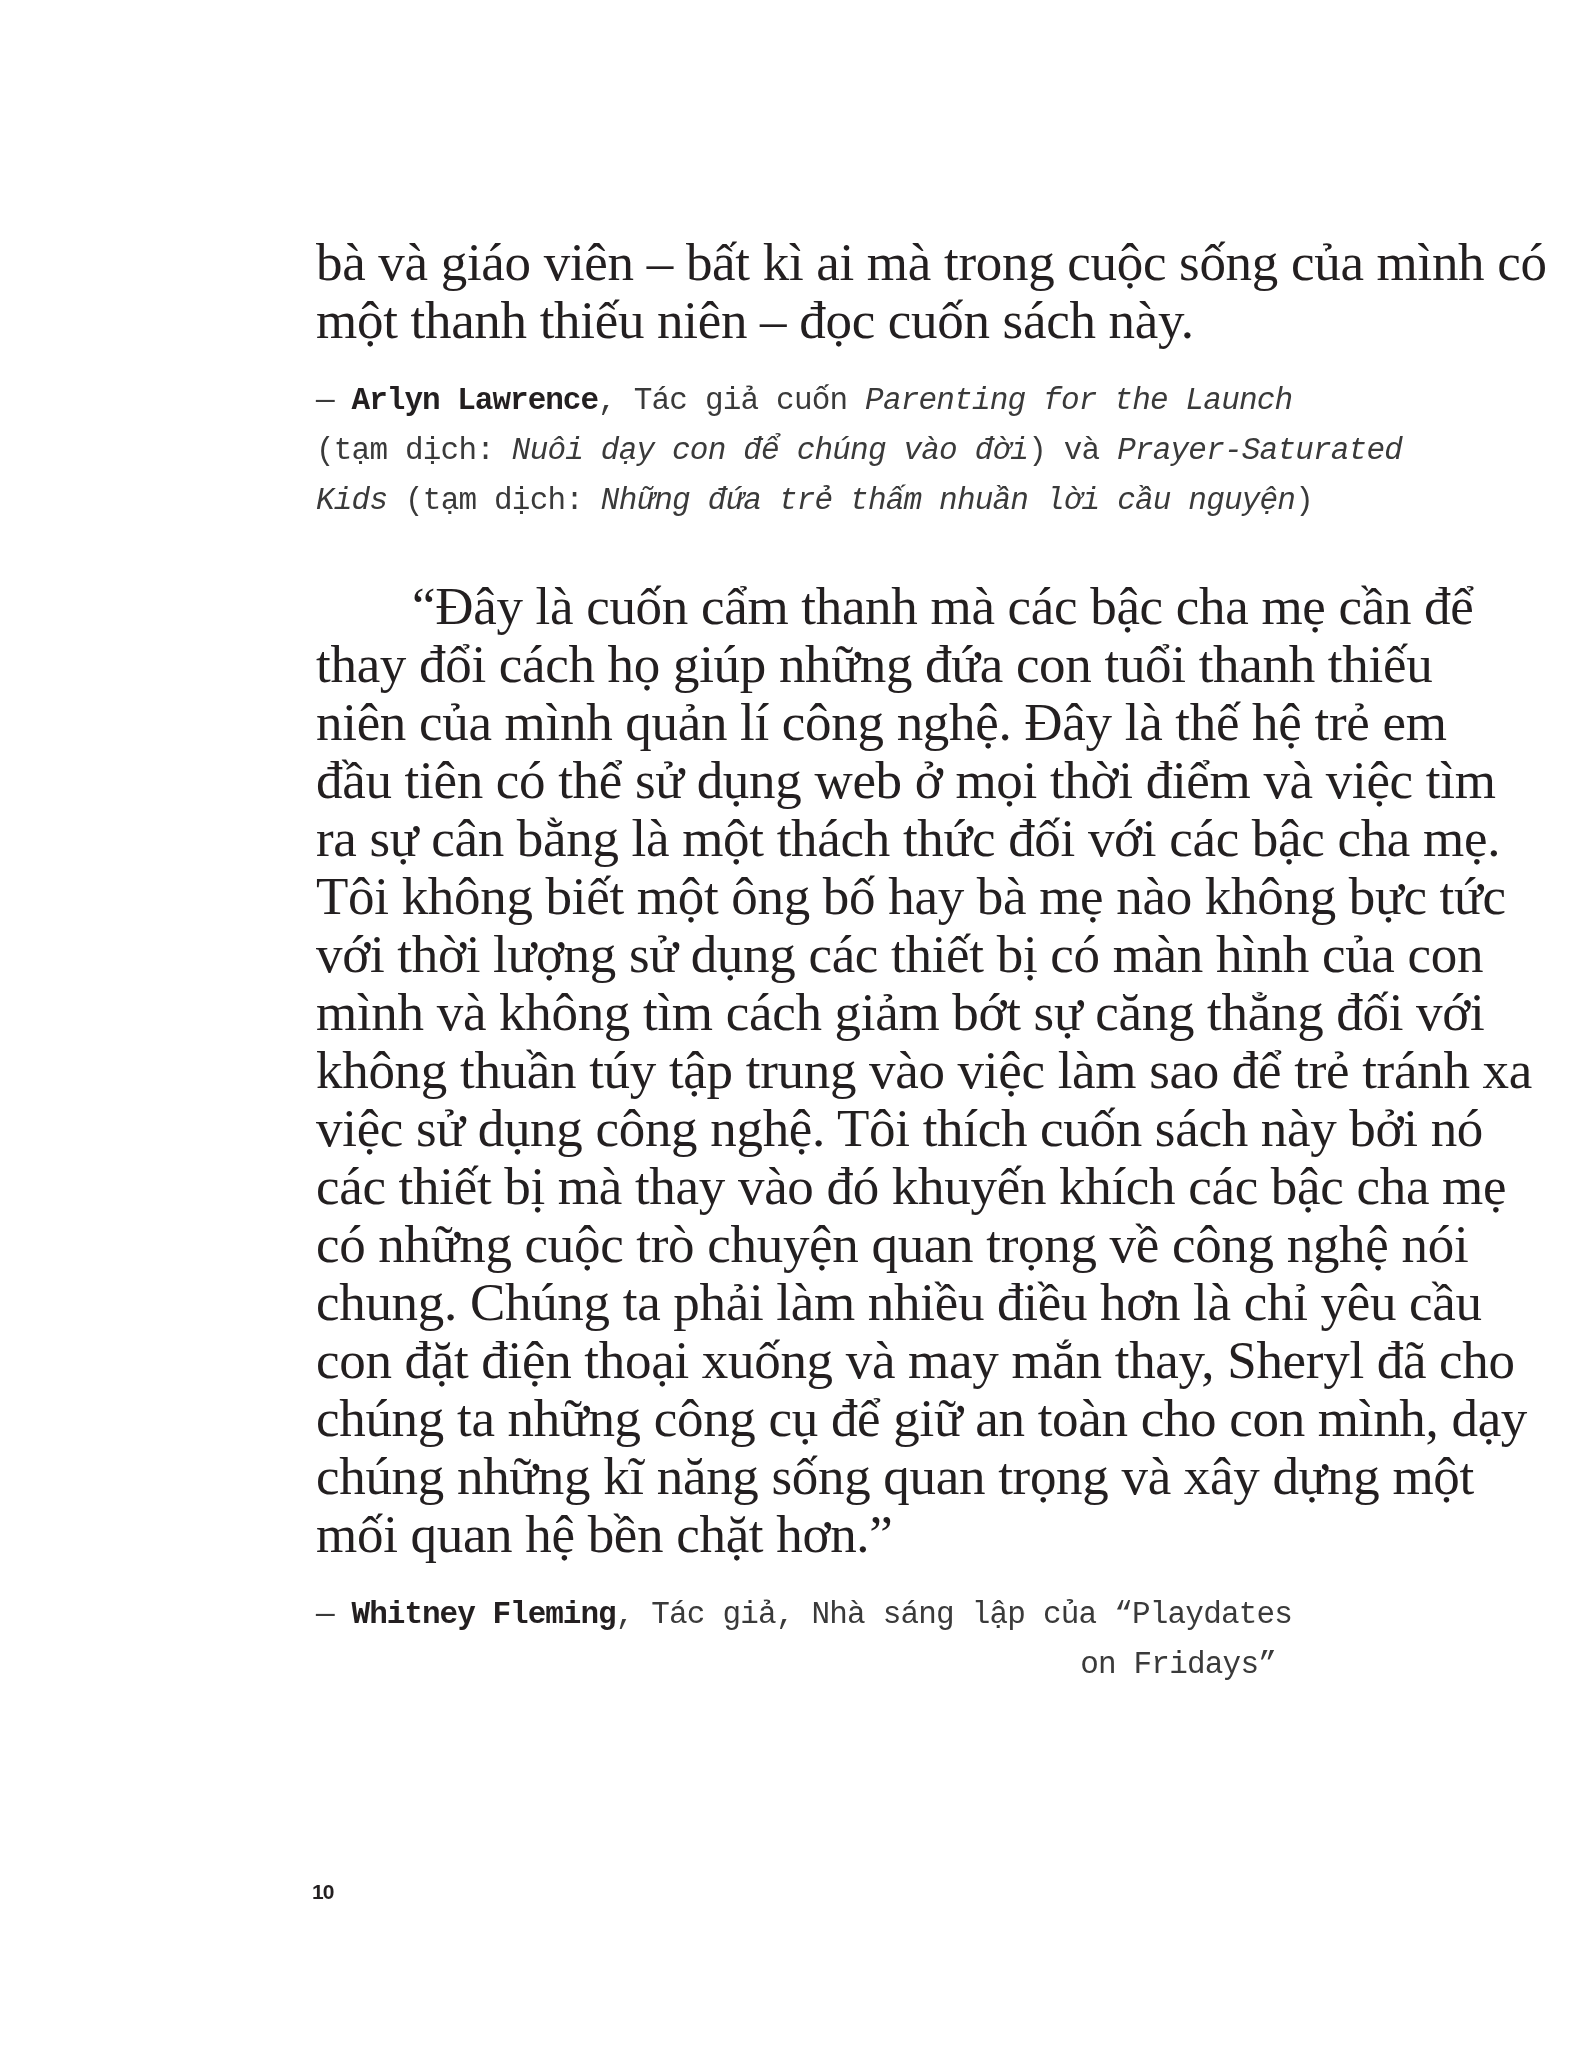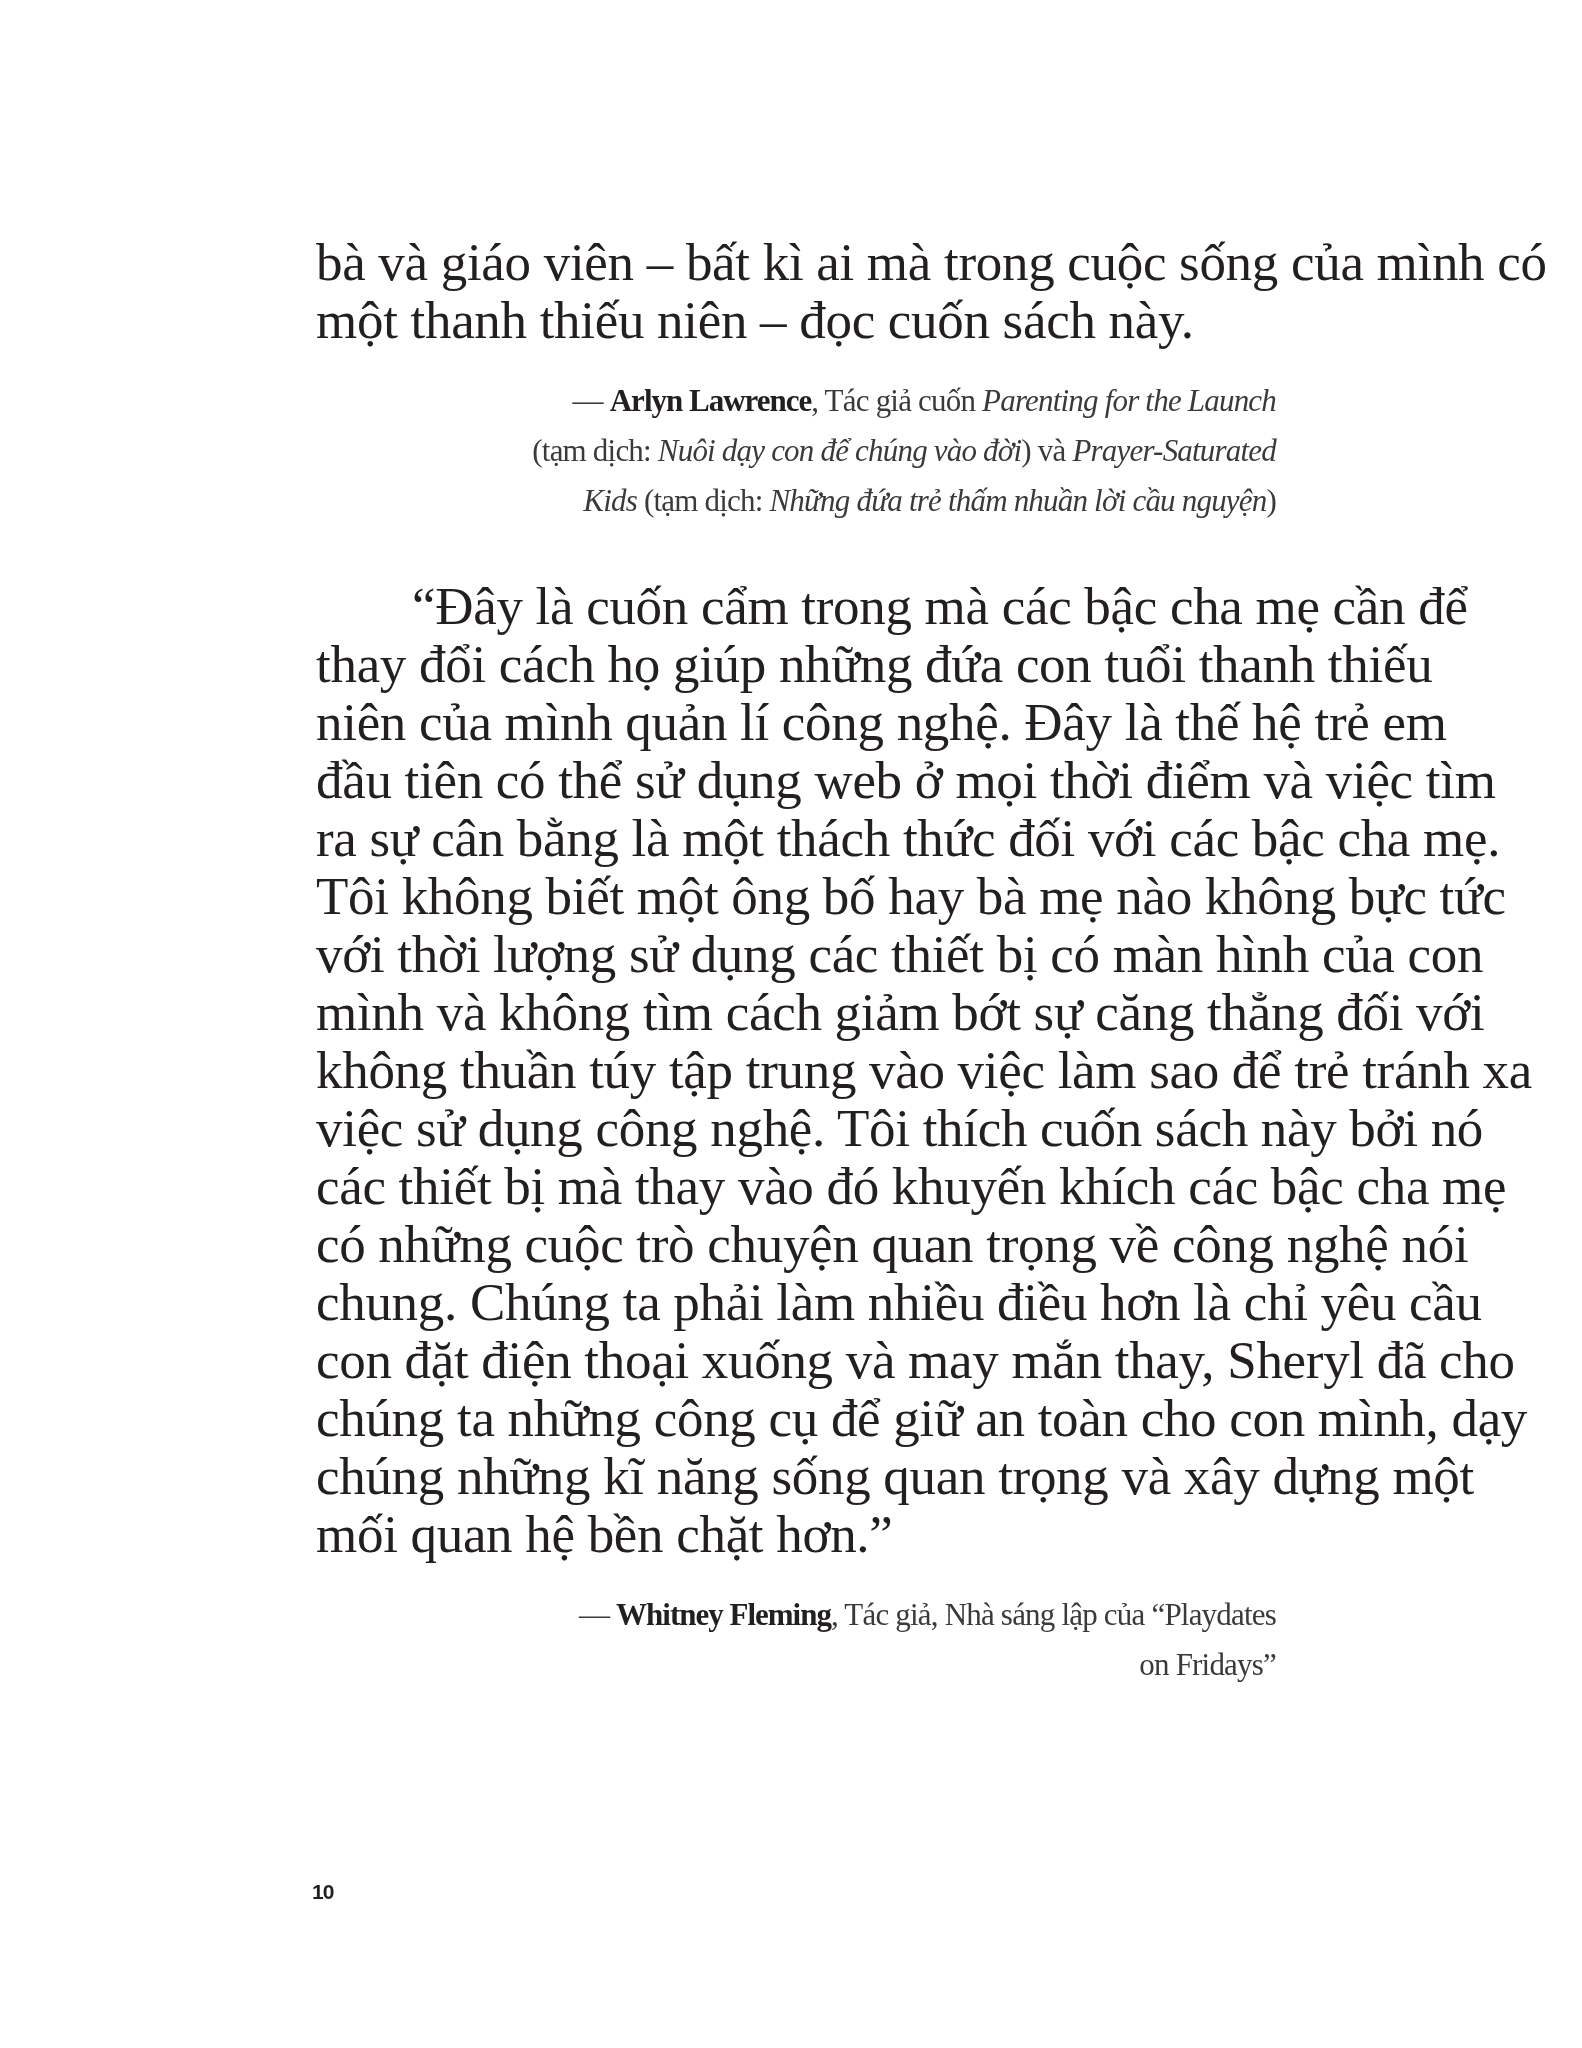--- a/index.html
+++ b/index.html
@@ -36,21 +36,21 @@
       text-align-last: justify;
       letter-spacing: -0.3px;
     }
     .serif-line.last {
       text-align-last: left;
     }
     .serif-line.indent {
       padding-left: 96px;
     }
     .attr {
-      font-family: Liberation Serif, serif;
+      font-family: Liberation Mono, monospace;
       font-size: 31px;
       line-height: 50px;
       height: 50px;
       white-space: nowrap;
       text-align: right;
       color: #3a3a3a;
       letter-spacing: -0.8px;
     }
     .attr .name {
       font-weight: bold;
@@ -89,21 +89,21 @@
     </div>
     <div class="attr">
       <span>(tạm dịch: </span><i>Nuôi dạy con để chúng vào đời</i><span>) và </span><i>Prayer-Saturated</i>
     </div>
     <div class="attr">
       <i>Kids</i><span> (tạm dịch: </span><i>Những đứa trẻ thấm nhuần lời cầu nguyện</i><span>)</span>
     </div>
   </div>
 
   <div class="column" id="quote">
-    <div class="serif-line indent">“Đây là cuốn cẩm trong mà các bậc cha mẹ cần để</div>
+    <div class="serif-line indent">“Đây là cuốn cẩm thanh mà các bậc cha mẹ cần để</div>
     <div class="serif-line">thay đổi cách họ giúp những đứa con tuổi thanh thiếu</div>
     <div class="serif-line">niên của mình quản lí công nghệ. Đây là thế hệ trẻ em</div>
     <div class="serif-line">đầu tiên có thể sử dụng web ở mọi thời điểm và việc tìm</div>
     <div class="serif-line">ra sự cân bằng là một thách thức đối với các bậc cha mẹ.</div>
     <div class="serif-line">Tôi không biết một ông bố hay bà mẹ nào không bực tức</div>
     <div class="serif-line">với thời lượng sử dụng các thiết bị có màn hình của con</div>
     <div class="serif-line">mình và không tìm cách giảm bớt sự căng thẳng đối với</div>
     <div class="serif-line">không thuần túy tập trung vào việc làm sao để trẻ tránh xa</div>
     <div class="serif-line">việc sử dụng công nghệ. Tôi thích cuốn sách này bởi nó</div>
     <div class="serif-line">các thiết bị mà thay vào đó khuyến khích các bậc cha mẹ</div>

